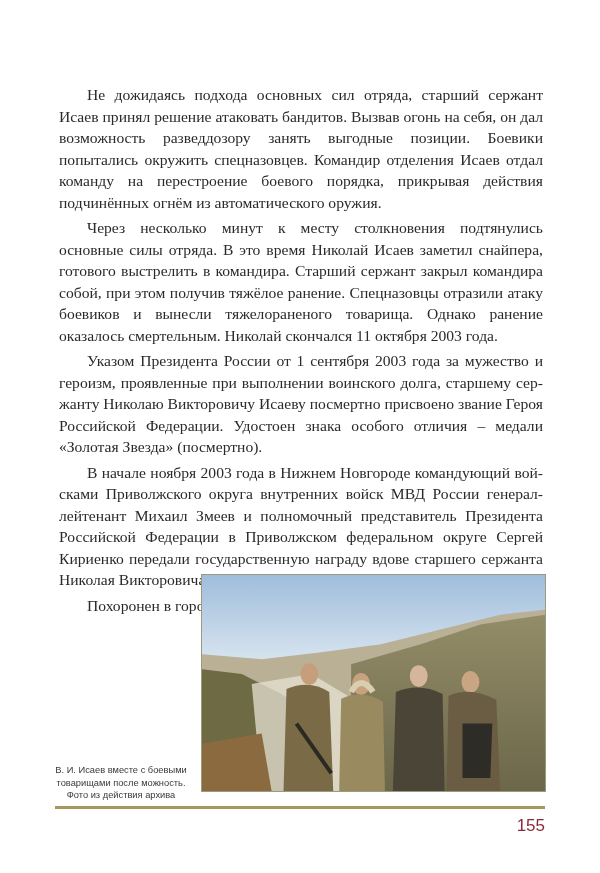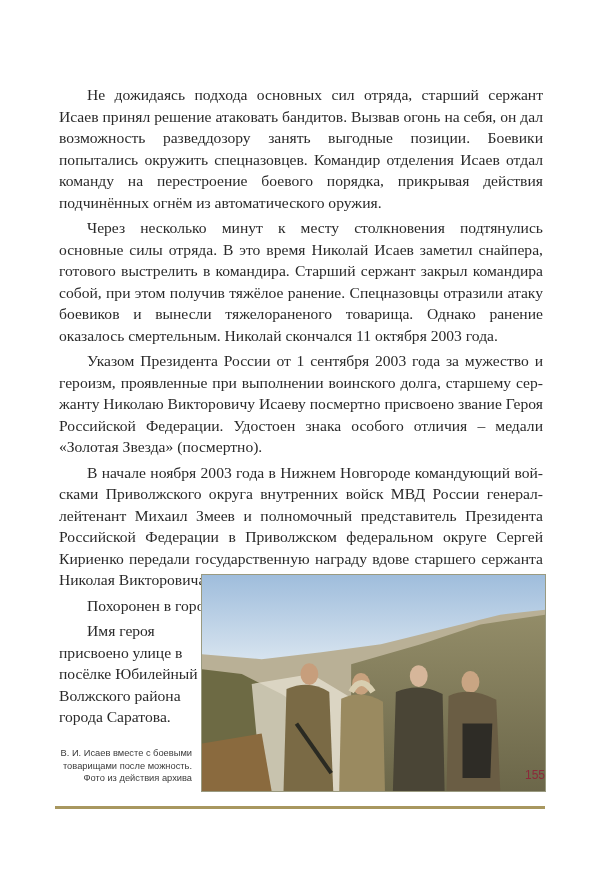--- a/index.html
+++ b/index.html
@@ -33,58 +33,57 @@
       height: 218px;
       border: 1px solid #9a9a80;
       box-sizing: border-box;
       overflow: hidden;
       background: linear-gradient(180deg, #a9c3de 0%, #cfe0ee 22%, #eef3f5 38%, #c9c6b4 48%, #9a8d6a 60%, #7e6f4b 75%, #5a4d34 100%);
     }
     .figure-photo svg { display: block; width: 100%; height: 100%; }
     .caption {
       position: absolute;
       left: 50px;
-      top: 747px;
+      top: 764px;
       width: 142px;
       font-family: "Liberation Sans", "DejaVu Sans", sans-serif;
       font-size: 9.3px;
       line-height: 12.5px;
-      text-align: right;
+      text-align: center;
       color: #3a3a3a;
     }
     .caption span { display: block; }
     .footer-rule {
       position: absolute;
       left: 55px;
       top: 806px;
       width: 490px;
       height: 3px;
       background: #a8975f;
     }
     .page-number {
       position: absolute;
       left: 515px;
-      top: 768px;
+      top: 816px;
       width: 30px;
       text-align: right;
       font-family: "Liberation Sans", "DejaVu Sans", sans-serif;
-      font-size: 12px;
+      font-size: 17px;
       color: #8b2a3a;
     }
   </style>
 </head>
 <body>
 
 <div class="text-block">
   <p class="para">Не дожидаясь подхода основных сил отряда, старший сержант Исаев принял решение атаковать бандитов. Вызвав огонь на себя, он дал воз­можность разведдозору занять выгодные позиции. Боевики попытались окружить спецназовцев. Командир отделения Исаев отдал команду на перестроение боевого порядка, прикрывая действия подчинённых огнём из автоматического оружия.</p>
   <p class="para">Через несколько минут к месту столкновения подтянулись основные силы отряда. В это время Николай Исаев заметил снайпера, готового вы­стрелить в командира. Старший сержант закрыл командира собой, при этом получив тяжёлое ранение. Спецназовцы отразили атаку боевиков и вынесли тяжелораненого товарища. Однако ранение оказалось смер­тельным. Николай скончался 11 октября 2003 года.</p>
   <p class="para">Указом Президента России от 1 сентября 2003 года за мужество и героизм, проявленные при выполнении воинского долга, старшему сер­жанту Николаю Викторовичу Исаеву посмертно присвоено звание Героя Российской Федерации. Удостоен знака особого отличия – медали «Золо­тая Звезда» (посмертно).</p>
   <p class="para">В начале ноября 2003 года в Нижнем Новгороде командующий вой­сками Приволжского округа внутренних войск МВД России генерал-лейтенант Михаил Змеев и полномочный представитель Президента Рос­сийской Федерации в Приволжском федеральном округе Сергей Кириен­ко передали государственную награду вдове старшего сержанта Николая Викторовича Исаева.</p>
   <p class="para">Похоронен в городе Саратове.</p>
-  <p class="para" style="width:150px; text-align:left; text-indent:28px;">Имя героя присвоено улице в посёлке Юбилейный Волжского района города Саратова.</p>
 </div>
 
 <div class="figure-photo" title="Group photo of four soldiers with rifles in mountainous terrain">
   <svg viewBox="0 0 345 218" preserveAspectRatio="none">
     <defs>
       <linearGradient id="sky" x1="0" y1="0" x2="0" y2="1">
         <stop offset="0" stop-color="#9fbddc"></stop>
         <stop offset="0.5" stop-color="#e6eef4"></stop>
         <stop offset="1" stop-color="#f4f2ea"></stop>
       </linearGradient>

